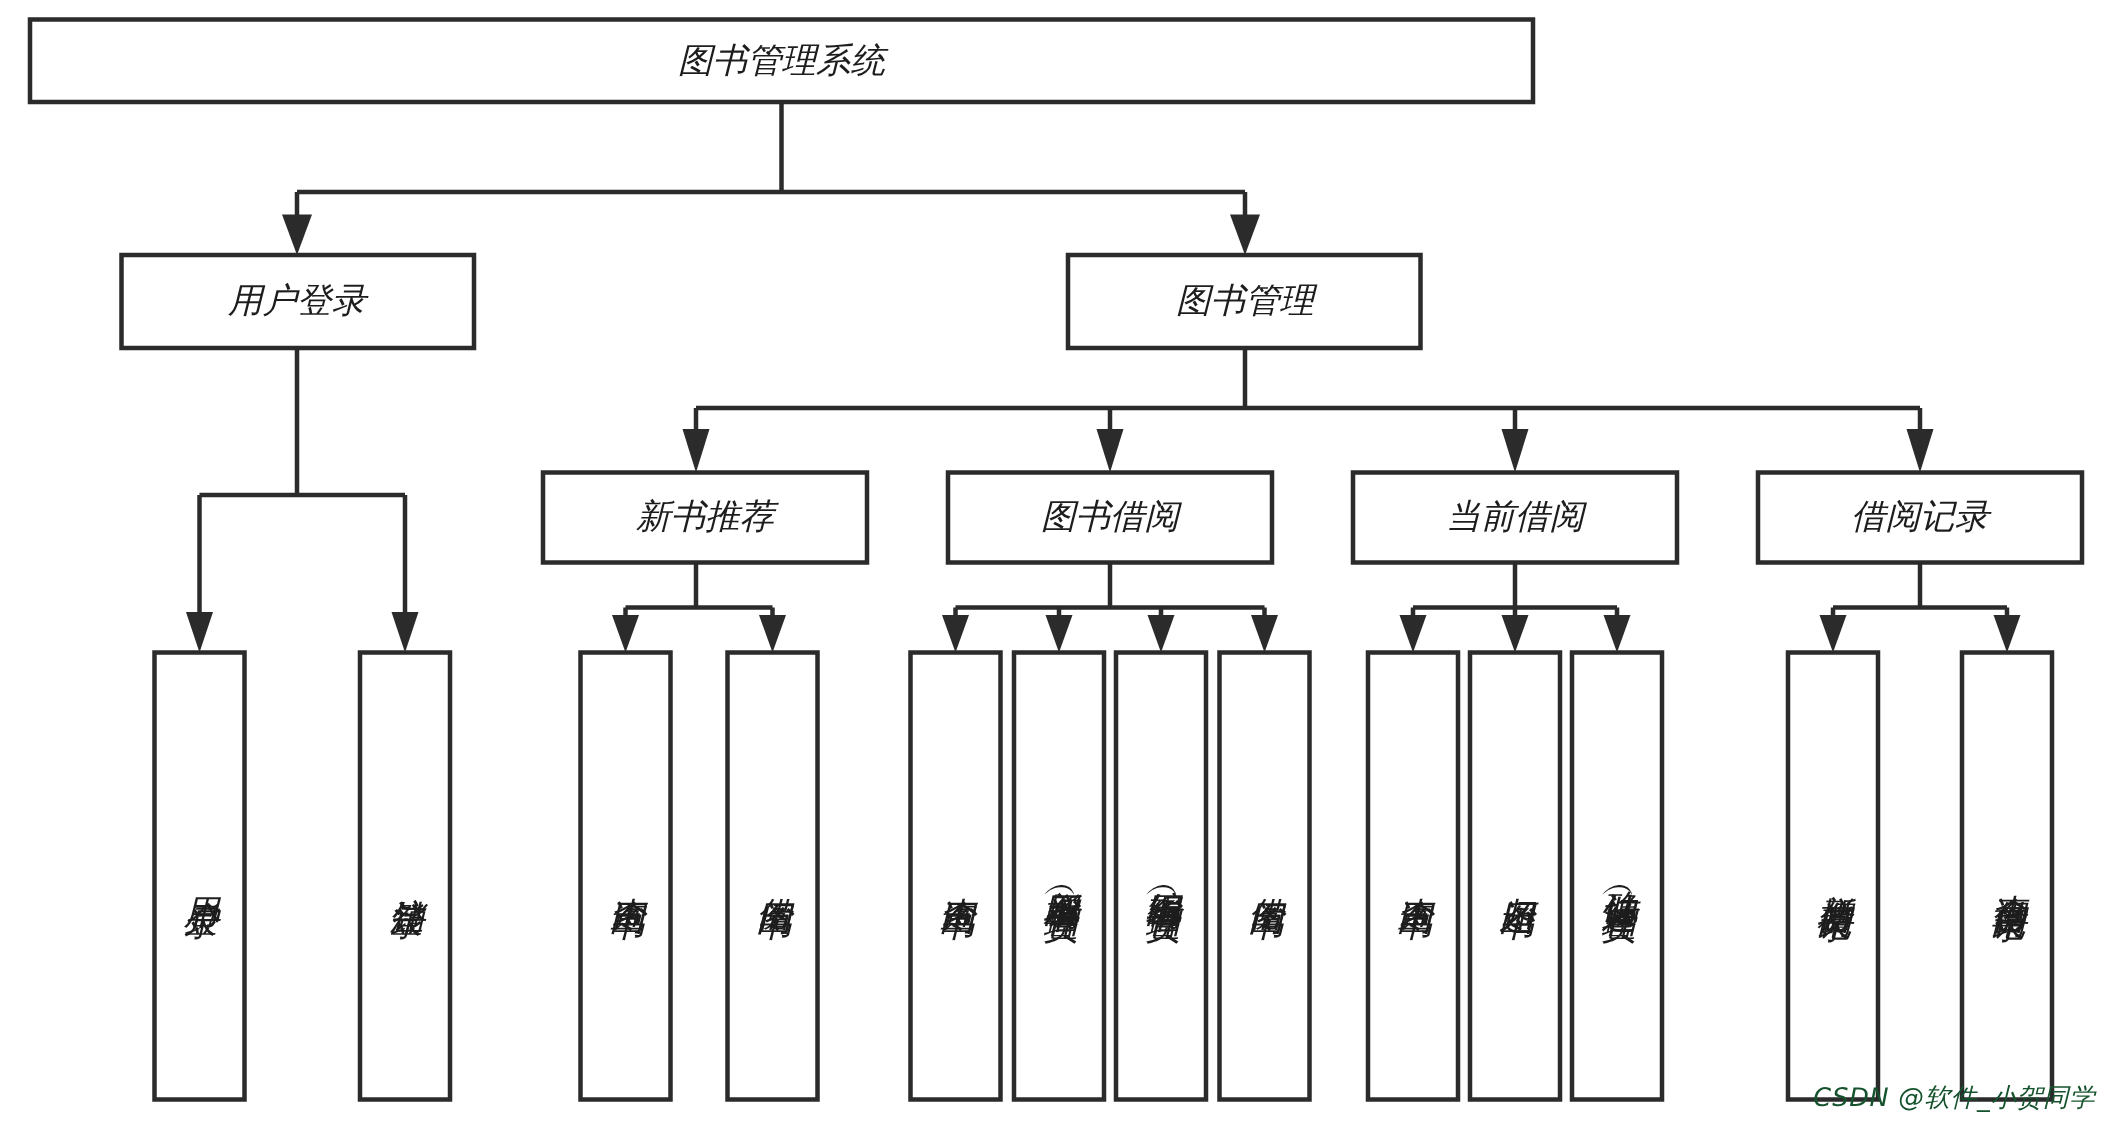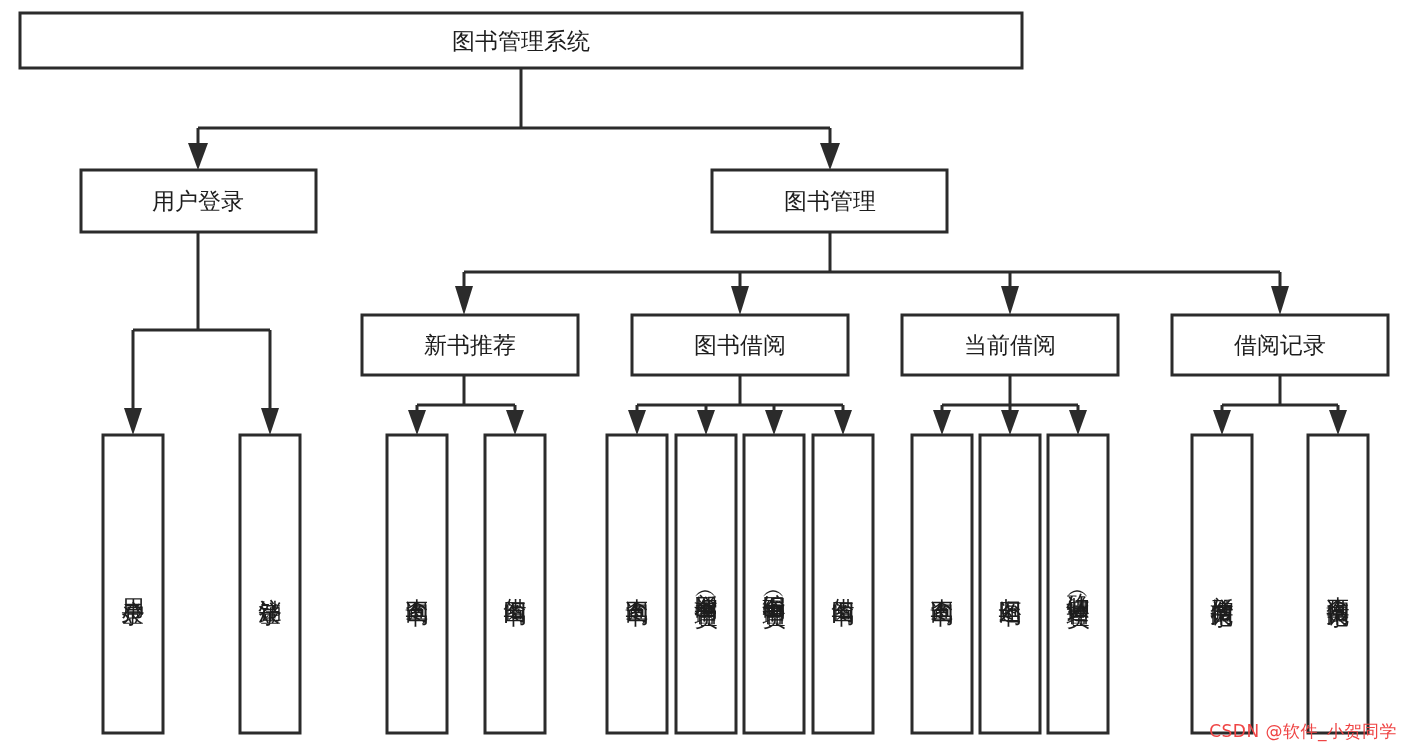--- a/index.html
+++ b/index.html
@@ -11,20 +11,21 @@
     width: 1405px;
     height: 747px;
     font-family: "DejaVu Sans", "Liberation Sans", sans-serif;
     overflow: hidden;
     position: relative;
   }
   #diagram-root {
     position: relative;
     width: 1405px;
     height: 747px;
+    font-style: italic;
   }
   svg#flowchart {
     display: block;
     width: 1405px;
     height: 747px;
   }
   .node-box {
     fill: #ffffff;
     stroke: #2b2b2b;
     stroke-width: 3;
@@ -68,21 +69,21 @@
     letter-spacing: 2px;
     white-space: nowrap;
     text-align: center;
   }
   .watermark {
     position: absolute;
     right: 8px;
     bottom: 4px;
     font-family: "DejaVu Sans", "Liberation Sans", sans-serif;
     font-size: 17px;
-    color: #ef4444;
+    color: #14532d;
     letter-spacing: 0.5px;
     white-space: nowrap;
   }
 </style>
 </head>
 <body>
 
 <div id="diagram-root">
 
   <svg id="flowchart" viewBox="0 0 1405 747">

